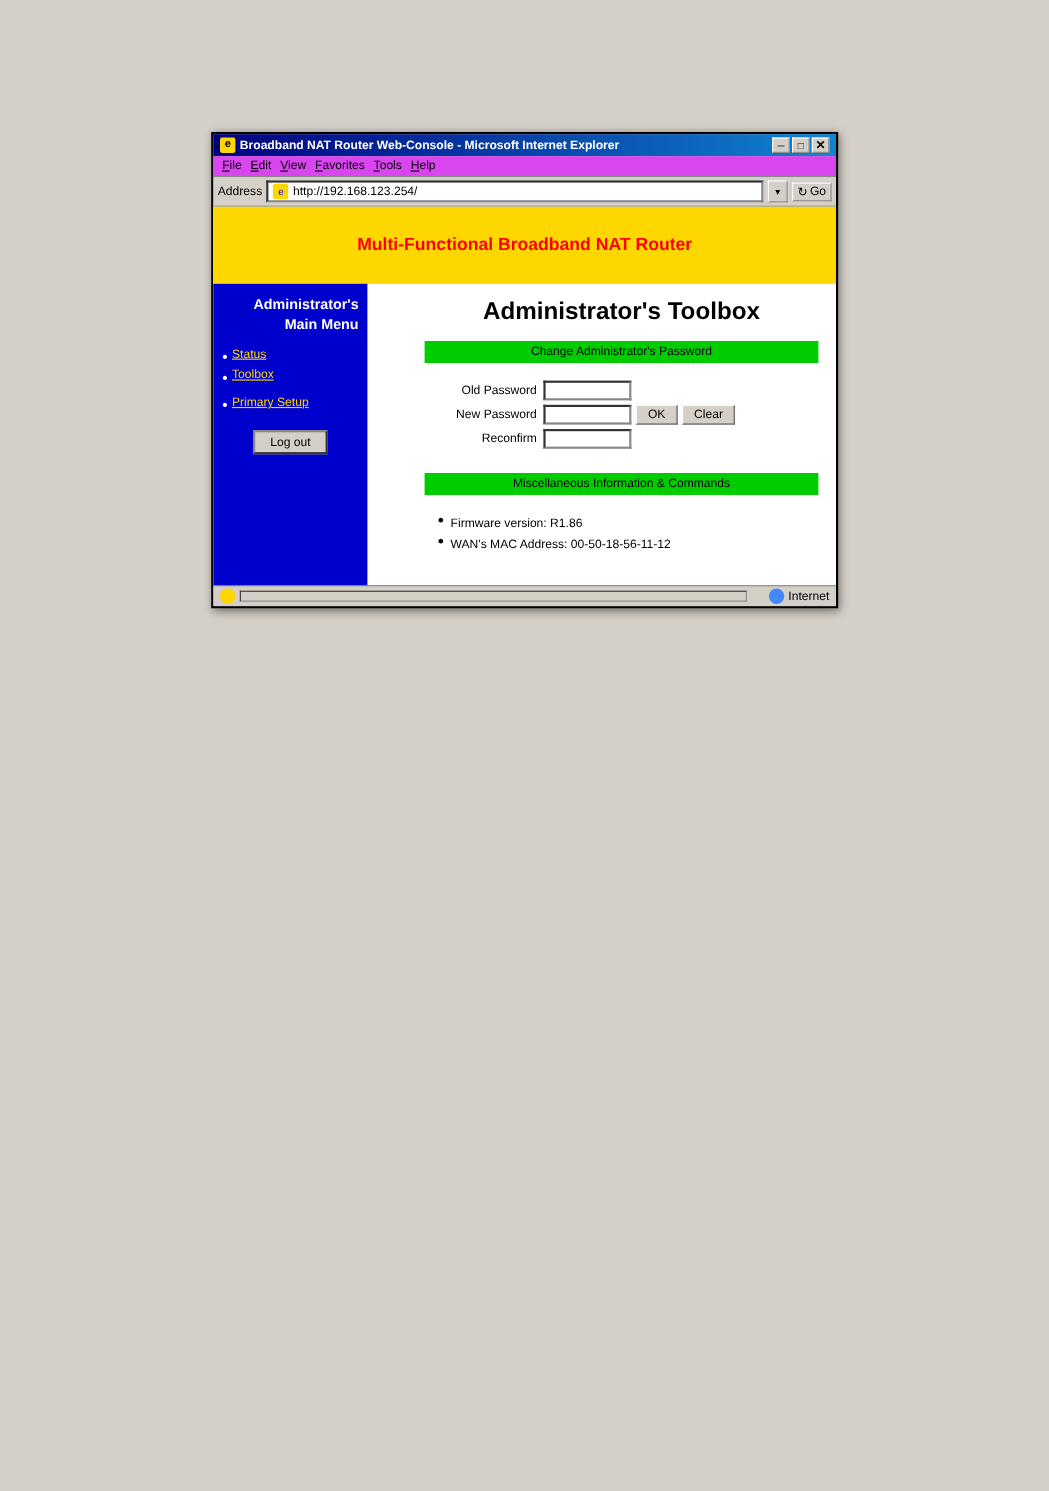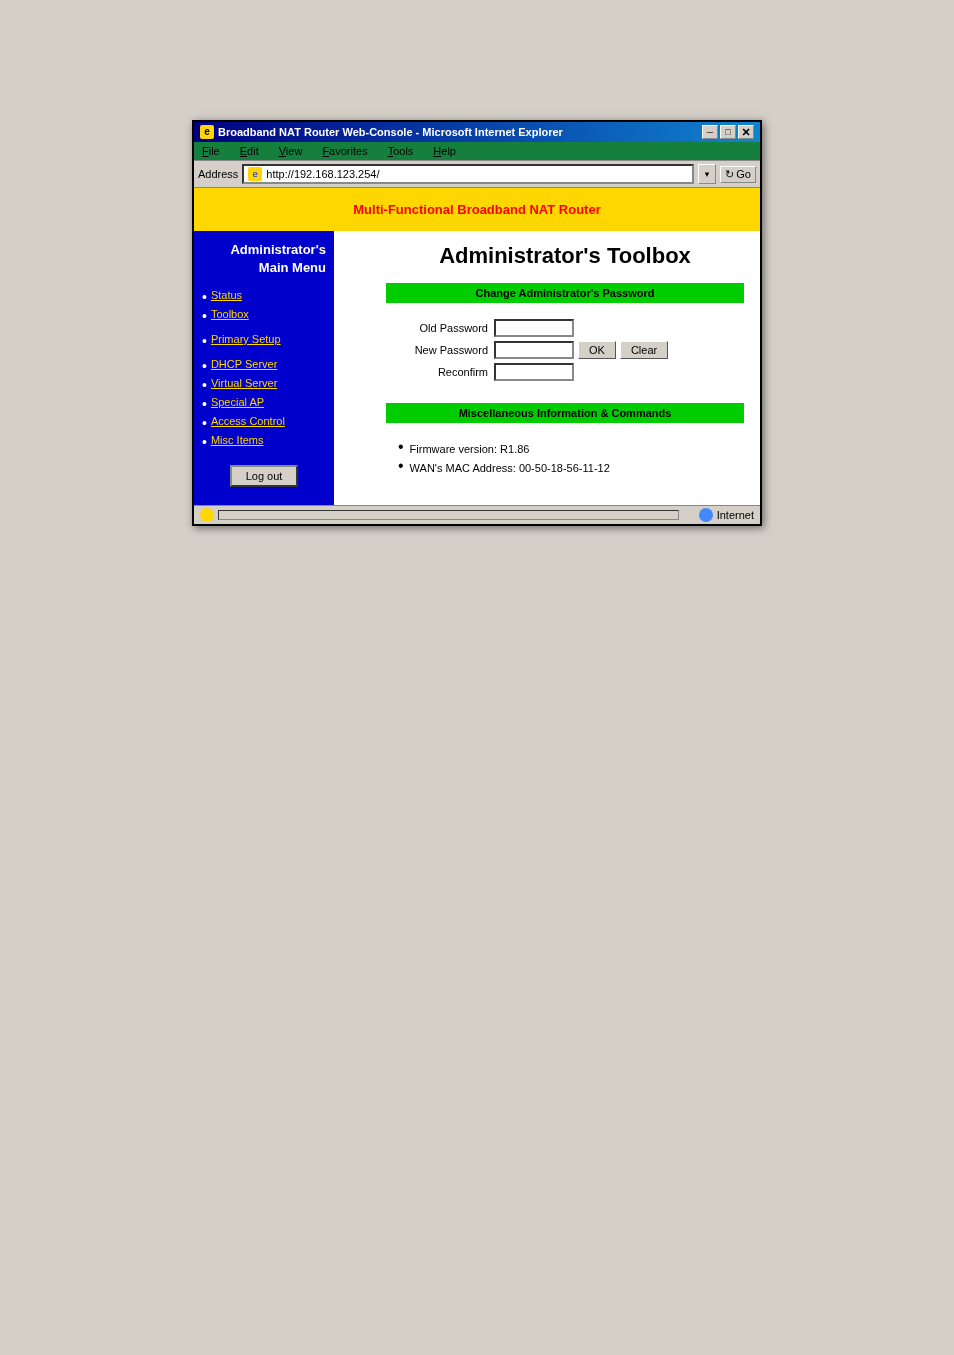--- a/index.html
+++ b/index.html
@@ -61,24 +61,23 @@
       text-align: center;
       line-height: 12px;
       cursor: pointer;
       color: #000;
       border-top: 1px solid #fff;
       border-left: 1px solid #fff;
     }
 
     
     .menu-bar {
-      background: #15803d;
+      background: #d946ef;
       display: flex;
       padding: 2px 4px;
-      gap: 12px;
       border-bottom: 1px solid #888;
       font-size: 11px;
     }
     .menu-item {
       cursor: pointer;
       padding: 1px 4px;
     }
     .menu-item-underline {
       text-decoration: underline;
     }
@@ -150,23 +149,23 @@
 
     
     .page-content {
       background: white;
     }
 
     
     .header-banner {
       background: #ffd700;
       text-align: center;
-      padding: 14px;
+      padding: 26px;
       color: #ff0000;
-      font-size: 13px;
+      font-size: 16px;
       font-weight: bold;
     }
 
     
     .main-layout {
       display: flex;
     }
 
     
     .sidebar {
@@ -237,21 +236,21 @@
       color: #000;
     }
 
     
     .section-header {
       background: #00cc00;
       color: black;
       text-align: center;
       padding: 4px 8px;
       font-size: 11px;
-      font-weight: bold;
+      font-weight: normal;
       margin-bottom: 10px;
     }
 
     
     .form-area {
       padding: 6px 12px;
       margin-bottom: 12px;
     }
     .form-row {
       display: flex;
@@ -429,37 +428,20 @@
             <a>Toolbox</a>
           </li>
         </ul>
 
         <ul class="sidebar-nav sidebar-section">
           <li>
             <a>Primary Setup</a>
           </li>
         </ul>
 
-        <ul class="sidebar-nav">
-          <li>
-            <a>DHCP Server</a>
-          </li>
-          <li>
-            <a>Virtual Server</a>
-          </li>
-          <li>
-            <a>Special AP</a>
-          </li>
-          <li>
-            <a>Access Control</a>
-          </li>
-          <li>
-            <a>Misc Items</a>
-          </li>
-        </ul>
 
         <div class="sidebar-logout">
           <button class="logout-btn">Log out</button>
         </div>
       </div>
 
       <div class="content-area">
 
         <div class="page-title">Administrator's Toolbox</div>
 

